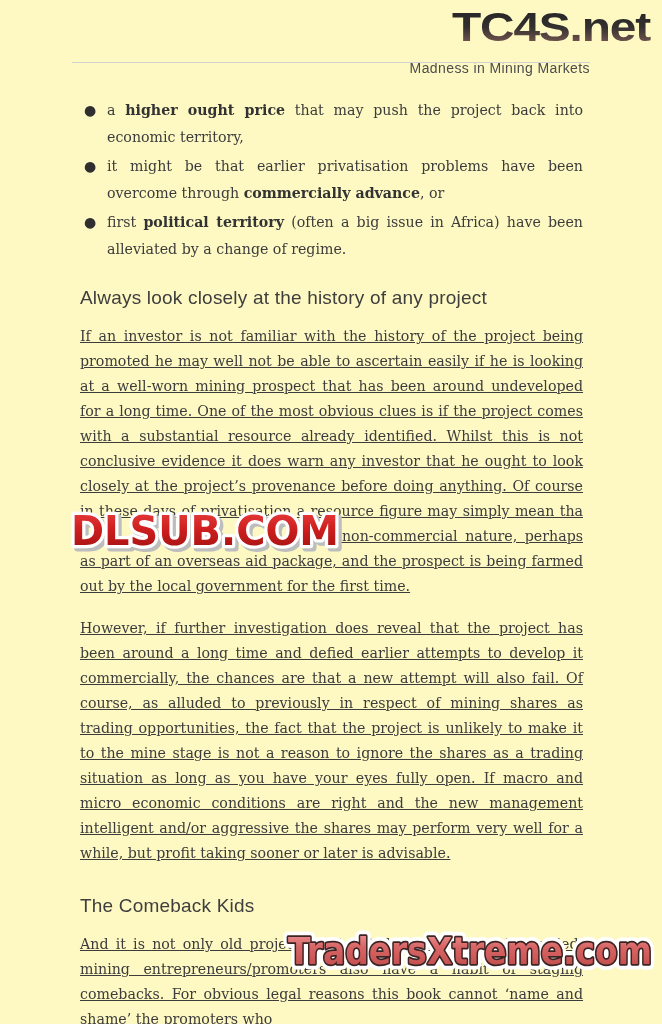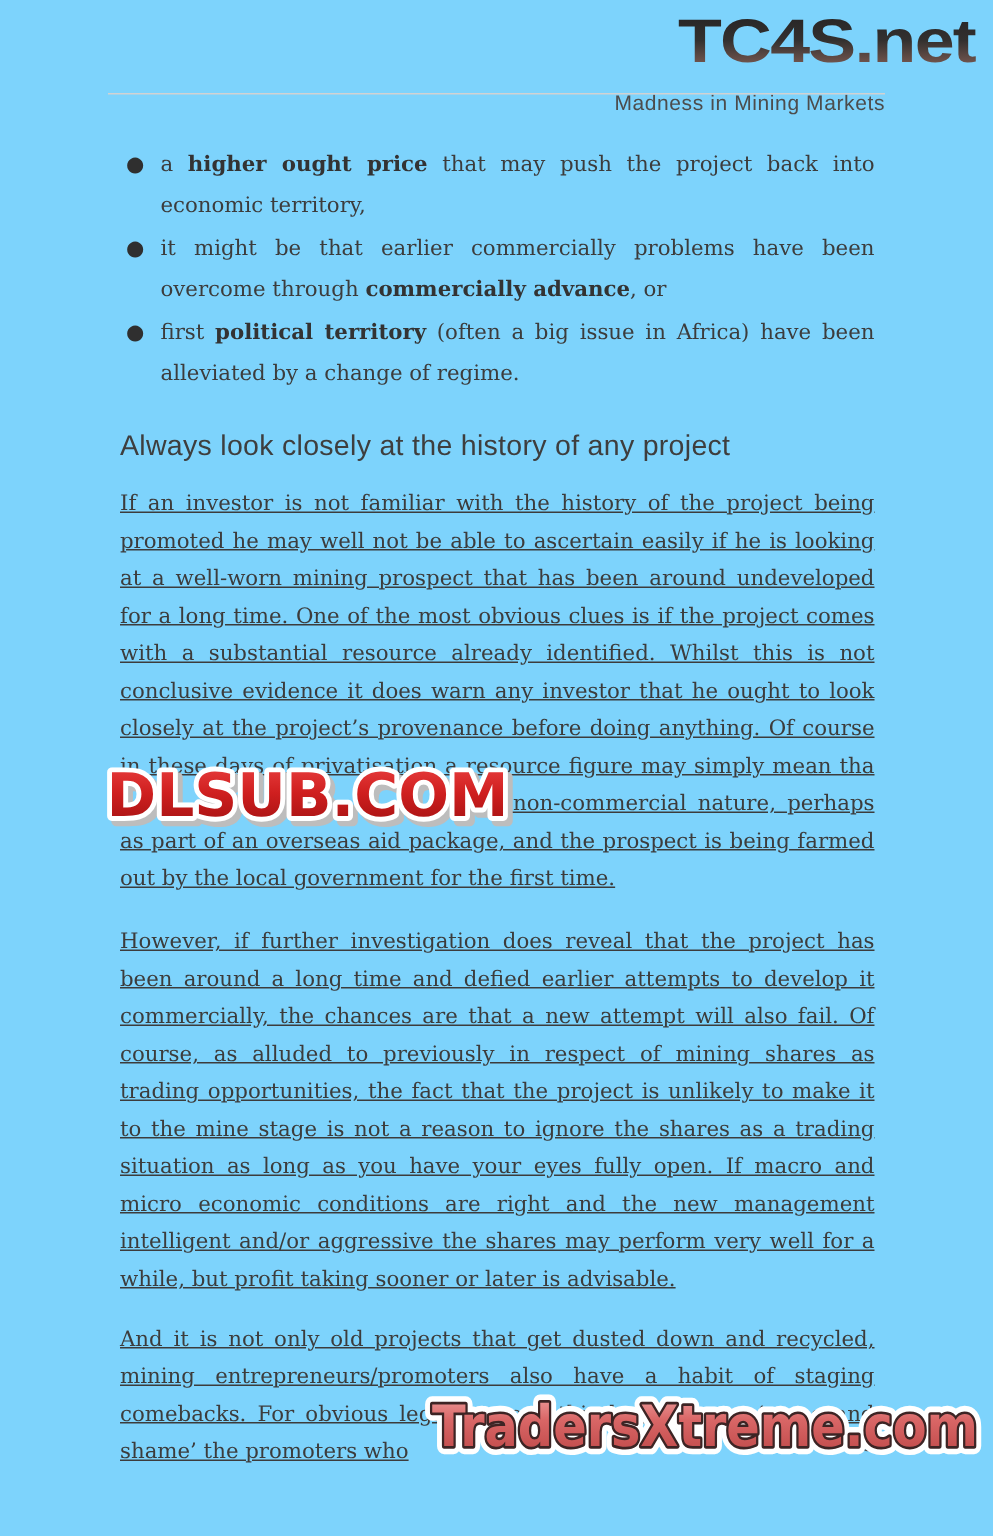--- a/index.html
+++ b/index.html
@@ -1,20 +1,20 @@
 <!DOCTYPE html>
 <html><head>
 <meta charset="utf-8">
 <style>
   html, body { margin: 0; padding: 0; background: #ffffff; }
   body {
     width: 662px; height: 1024px; position: relative; overflow: hidden;
     font-family: "DejaVu Serif", serif; color: #3c3c3c;
   }
-  .page { position: absolute; inset: 0; background: #7dd3fc; }
+  .page { position: absolute; inset: 0; background: #fef9c3; }
 
   
   .tc4s-logo { position: absolute; top: 3px; right: 8px; width: 205px; height: 46px; }
   .tc4s-logo svg { overflow: visible; }
   .tc4s-text {
     font-family: "Liberation Sans", sans-serif; font-weight: bold; font-size: 41px;
     letter-spacing: -1px;
   }
   .running-head {
     position: absolute; top: 60px; right: 72px;
@@ -94,21 +94,21 @@
   <div class="running-head">Madness in Mining Markets</div>
   <div class="head-rule"></div>
 
   <main class="content">
 
     <ul class="bullets">
       <li>
         <span class="marker">●</span><span>a </span><b>higher ought price</b><span> that may push the project back into economic territory,</span>
       </li>
       <li>
-        <span class="marker">●</span><span>it might be that earlier commercially problems have been overcome through </span><b>commercially advance</b><span>, or</span>
+        <span class="marker">●</span><span>it might be that earlier privatisation problems have been overcome through </span><b>commercially advance</b><span>, or</span>
       </li>
       <li>
         <span class="marker">●</span><span>first </span><b>political territory</b><span> (often a big issue in Africa) have been alleviated by a change of regime.</span>
       </li>
     </ul>
 
     <h2 class="section-heading">Always look closely at the history of any project</h2>
 
     <p class="body-para"><span>If an investor is not familiar with the history of the project being promoted he may well not be able to ascertain easily if he is looking at a well-worn mining prospect that has been around undeveloped for a long time. One of the most obvious clues is if the project comes with a substantial resource already identified. Whilst this is not conclusive evidence it does warn any investor that he ought to look closely at the project’s provenance before doing anything. Of course in these days of privatisation a resource figure may simply mean tha</span><span class="wm-gap"><span class="dlsub-wm"><svg width="300" height="54" viewBox="0 0 300 54">
         <defs>
@@ -117,20 +117,21 @@
             <stop offset="45%" stop-color="#cf1f1f"></stop>
             <stop offset="100%" stop-color="#9e1010"></stop>
           </linearGradient>
         </defs>
         <text class="dl-text dl-shadow" x="153" y="42" textLength="268" lengthAdjust="spacingAndGlyphs">DLSUB.COM</text>
         <text class="dl-text dl-main" x="150" y="39" textLength="268" lengthAdjust="spacingAndGlyphs">DLSUB.COM</text>
       </svg></span></span><span>a non-commercial nature, perhaps as part of an overseas aid package, and the prospect is being farmed out by the local government for the first time.</span></p>
 
     <p class="body-para second">However, if further investigation does reveal that the project has been around a long time and defied earlier attempts to develop it commercially, the chances are that a new attempt will also fail. Of course, as alluded to previously in respect of mining shares as trading opportunities, the fact that the project is unlikely to make it to the mine stage is not a reason to ignore the shares as a trading situation as long as you have your eyes fully open. If macro and micro economic conditions are right and the new management intelligent and/or aggressive the shares may perform very well for a while, but profit taking sooner or later is advisable.</p>
 
+    <h2 class="section-heading second-heading">The Comeback Kids</h2>
 
     <p class="body-para">And it is not only old projects that get dusted down and recycled, mining entrepreneurs/promoters also have a habit of staging comebacks. For obvious legal reasons this book cannot ‘name and shame’ the promoters who</p>
 
   </main>
 
   <div class="page-number">287</div>
 
   <div class="tx-wm">
     <svg width="380" height="54" viewBox="0 0 380 54">
       <defs>

